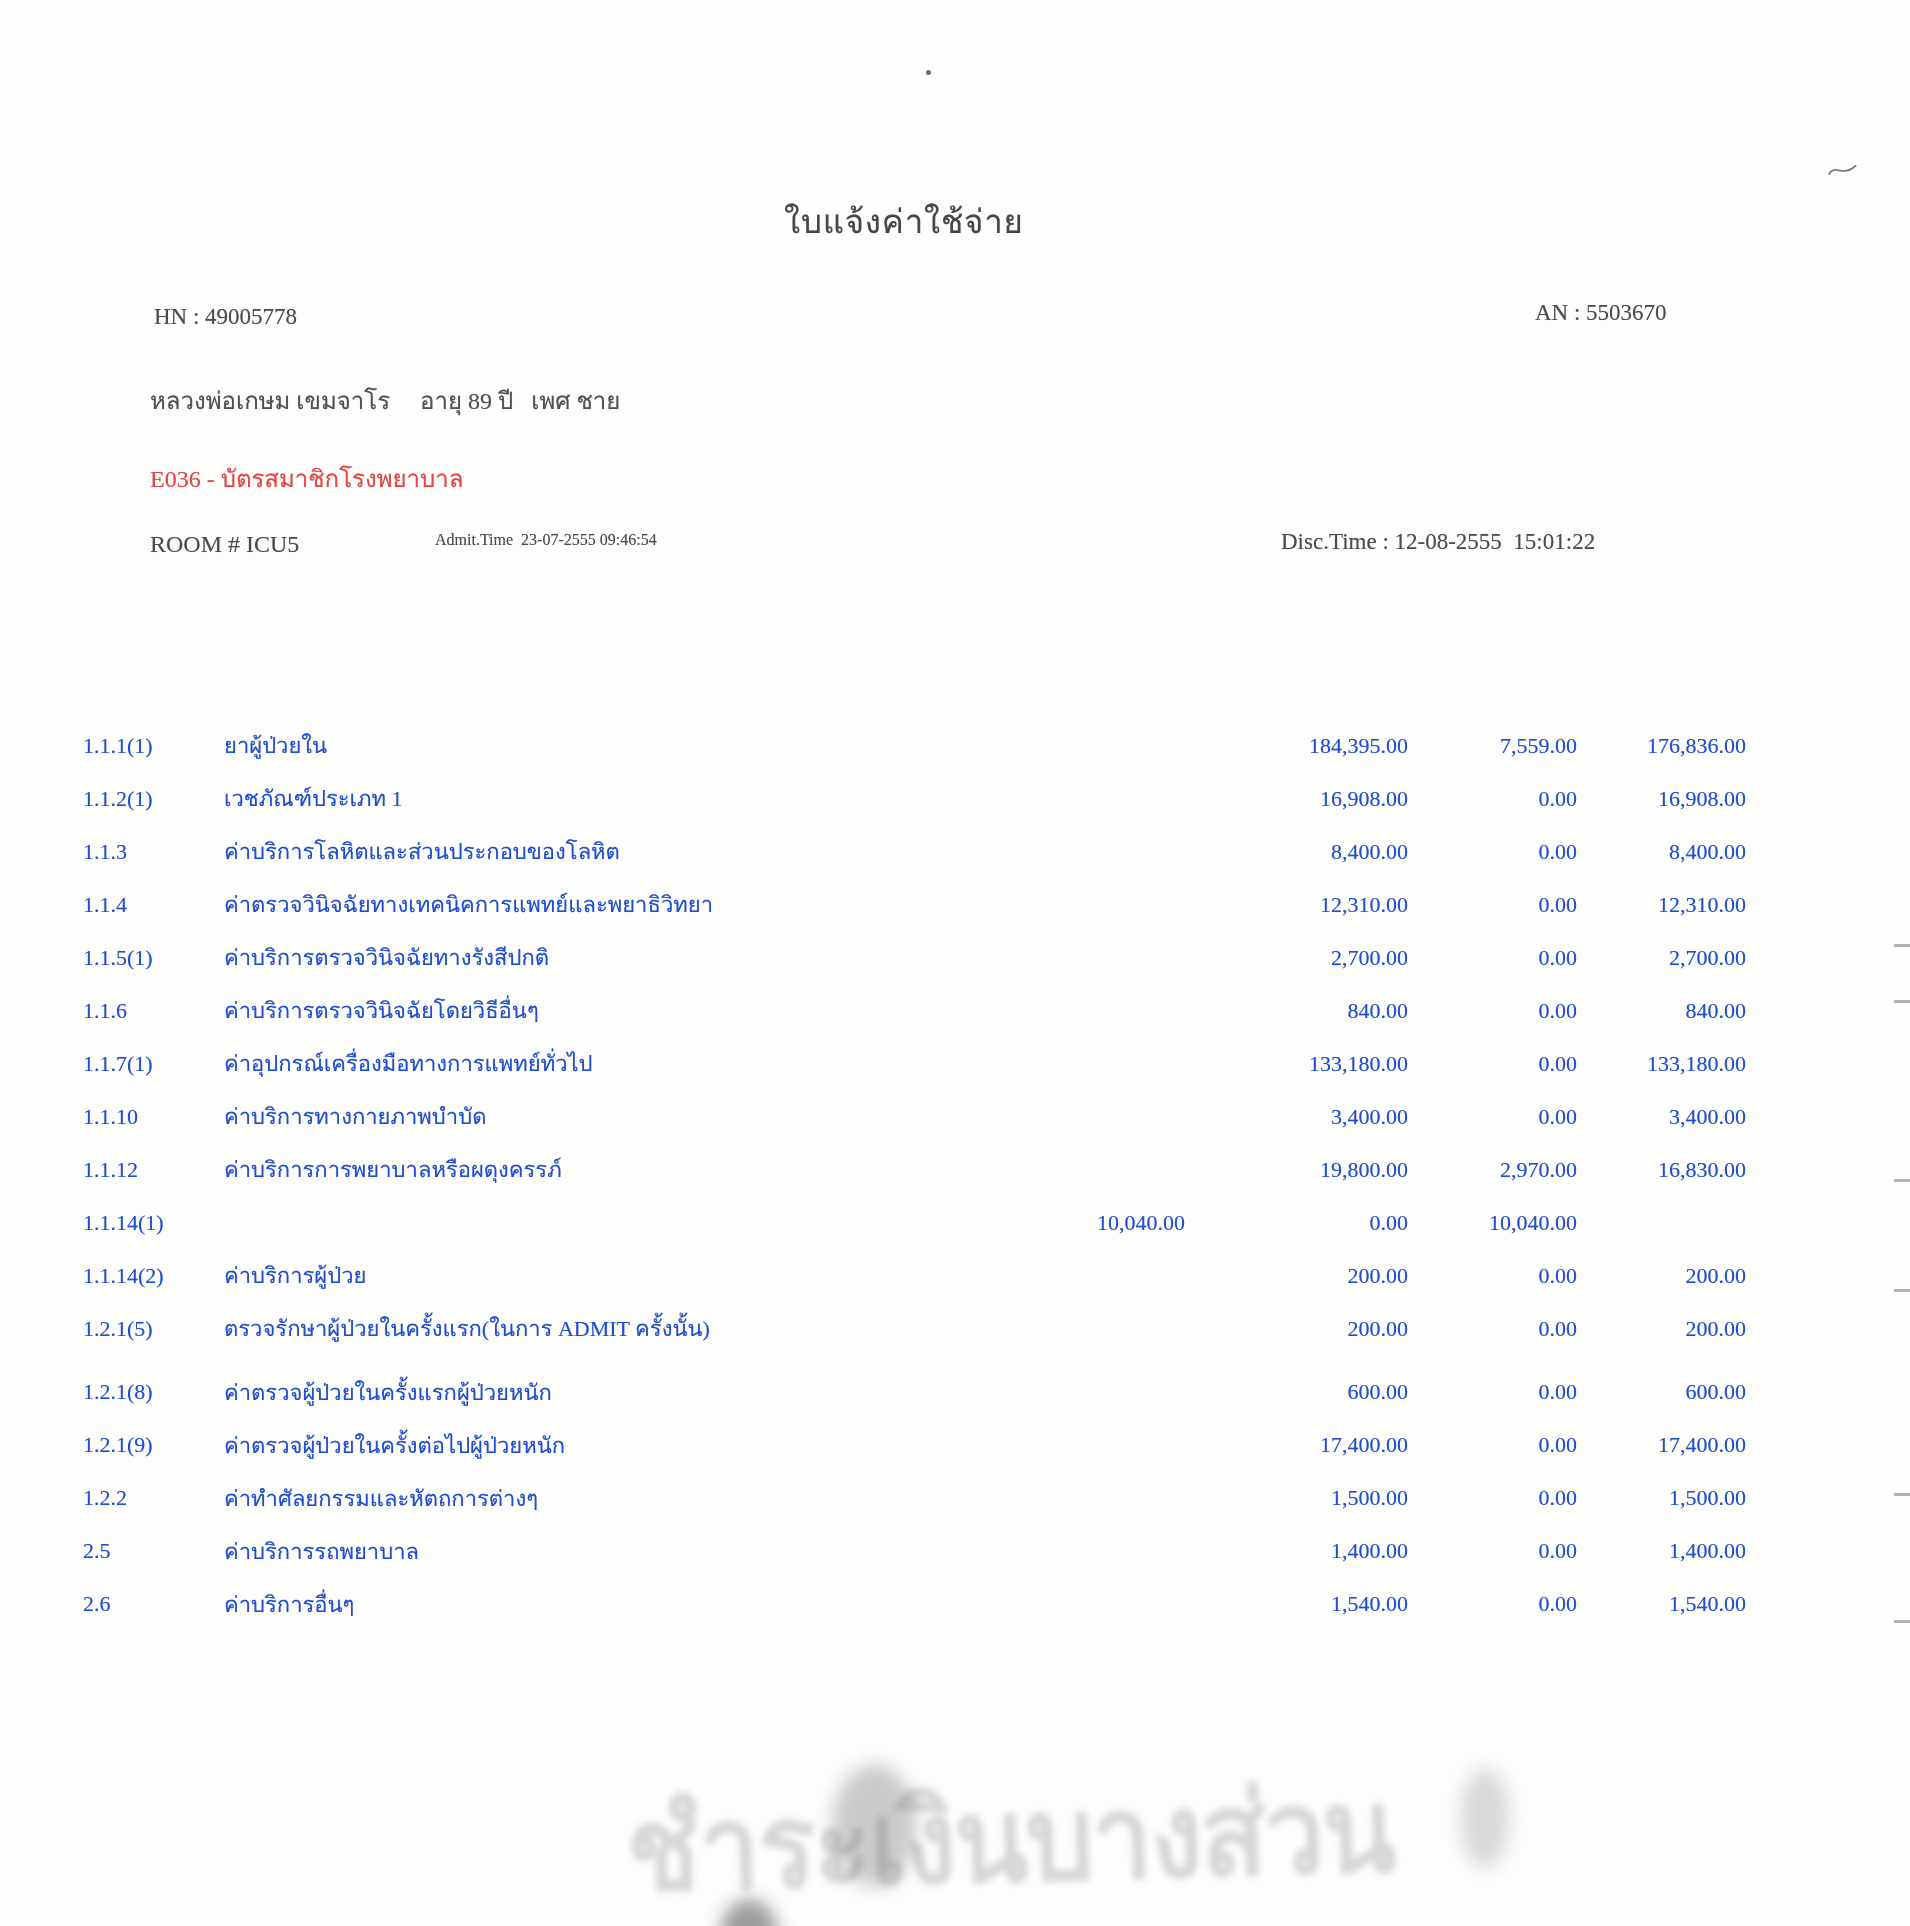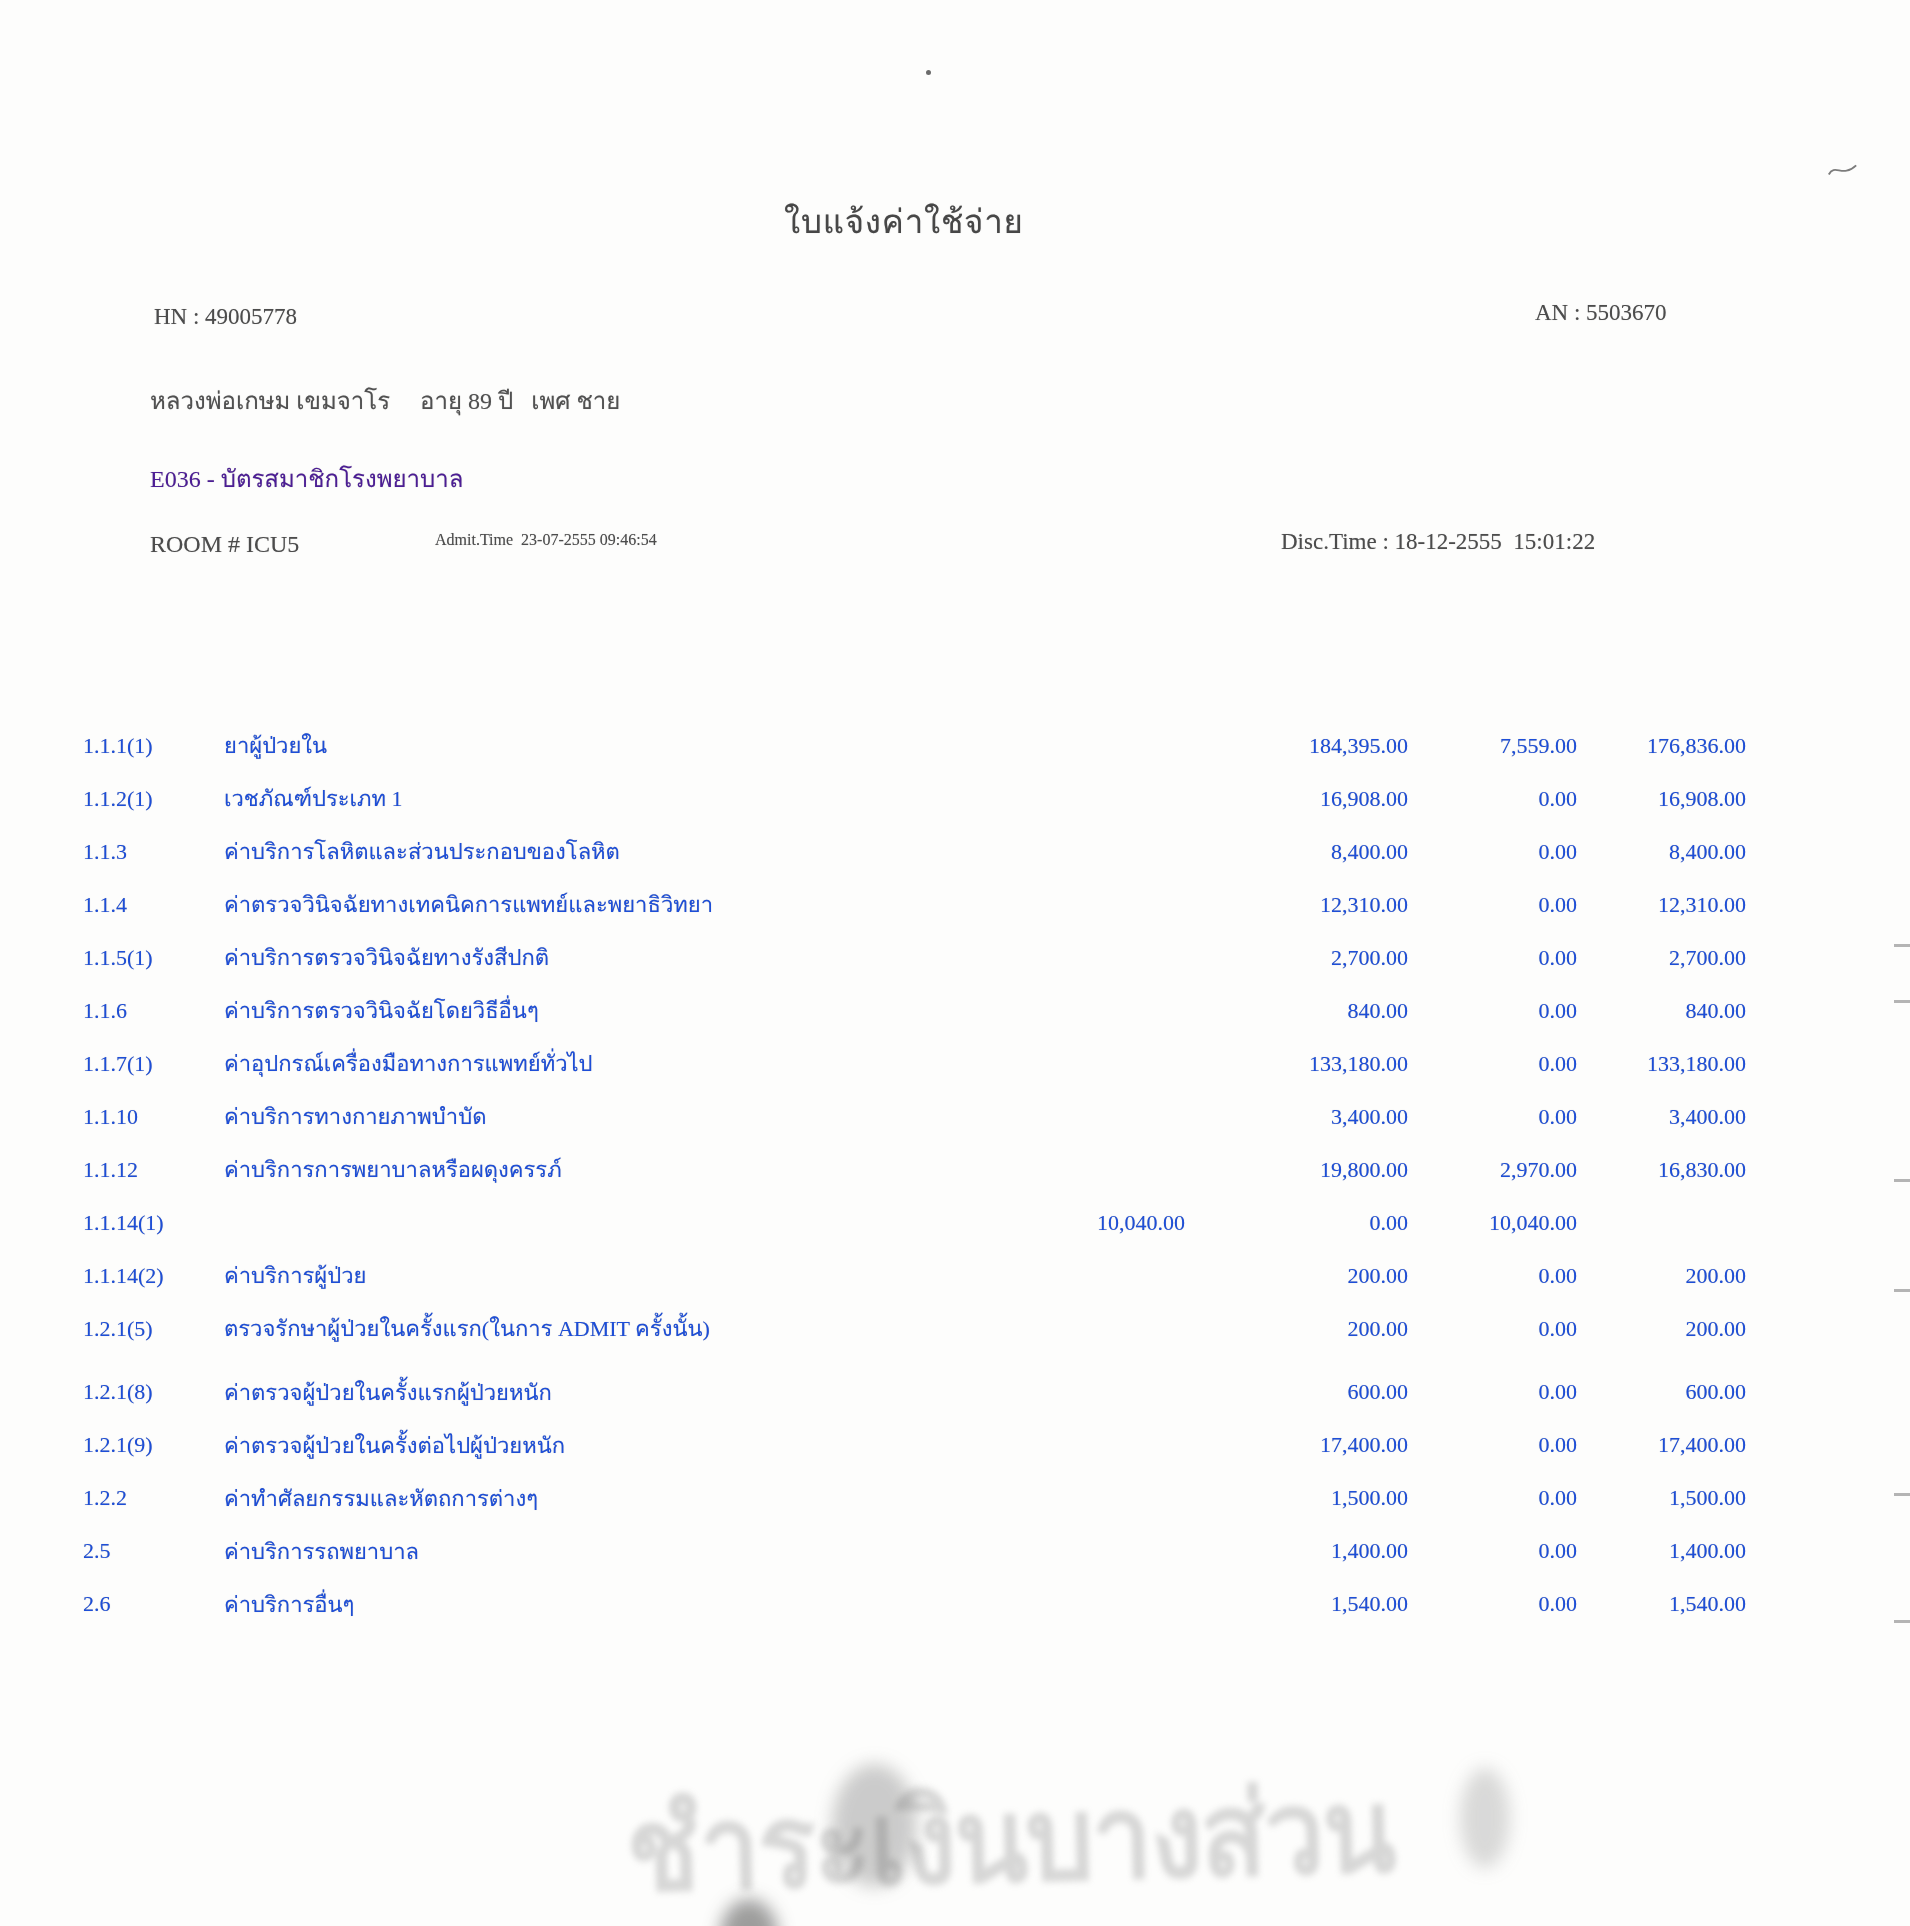--- a/index.html
+++ b/index.html
@@ -11,21 +11,21 @@
     font-family:"Liberation Serif","DejaVu Serif",serif;
     color:#4c4c4c;
   }
   .abs{position:absolute;white-space:pre;}
   .scan{text-shadow:0 0 0.8px rgba(90,90,90,.45);}
   
   .doc-title{left:784px;top:195px;font-size:33px;color:#474747;letter-spacing:0.8px;}
   .hn{left:154px;top:304px;font-size:23px;}
   .an{left:1535px;top:300px;font-size:23px;}
   .patient{left:150px;top:381px;font-size:24px;color:#515151;}
-  .plan{left:150px;top:459px;font-size:24px;color:#4c1d95;}
+  .plan{left:150px;top:459px;font-size:24px;color:#ef4444;}
   .room{left:150px;top:531px;font-size:24px;}
   .admit{left:435px;top:531px;font-size:16px;}
   .disc{left:1281px;top:529px;font-size:23px;}
   
   .charges{
     position:absolute;left:83px;top:719px;width:1666px;height:976px;
     overflow:hidden;
   }
   .charge-row{
     display:grid;
@@ -64,21 +64,21 @@
 
 <div class="page">
 
   <div class="abs scan doc-title">ใบแจ้งค่าใช้จ่าย</div>
   <div class="abs scan hn">HN : 49005778</div>
   <div class="abs scan an">AN : 5503670</div>
   <div class="abs scan patient">หลวงพ่อเกษม เขมจาโร     อายุ 89 ปี   เพศ ชาย</div>
   <div class="abs scan plan">E036 - บัตรสมาชิกโรงพยาบาล</div>
   <div class="abs scan room">ROOM # ICU5</div>
   <div class="abs scan admit">Admit.Time  23-07-2555 09:46:54</div>
-  <div class="abs scan disc">Disc.Time : 18-12-2555  15:01:22</div>
+  <div class="abs scan disc">Disc.Time : 12-08-2555  15:01:22</div>
 
   <div class="charges">
     <div class="charge-row">
       <span class="scan code">1.1.1(1)</span>
       <span class="scan desc">ยาผู้ป่วยใน</span>
       <span class="scan num amount">184,395.00</span>
       <span class="scan num discount">7,559.00</span>
       <span class="scan num net">176,836.00</span>
     </div>
 

